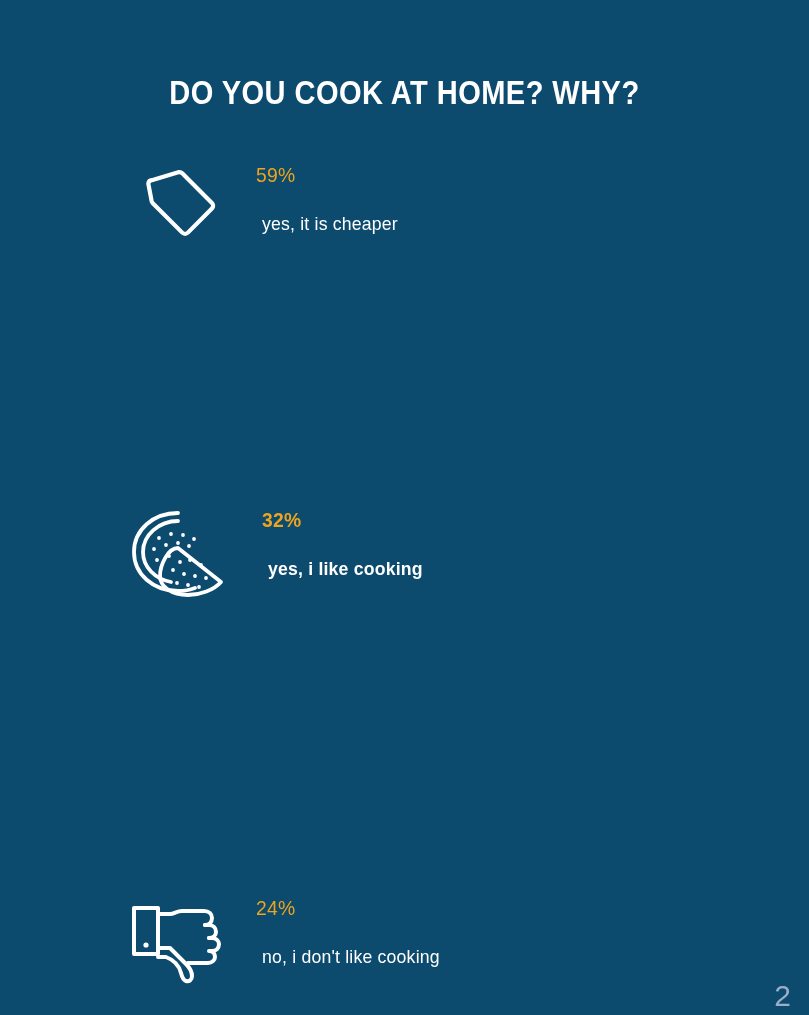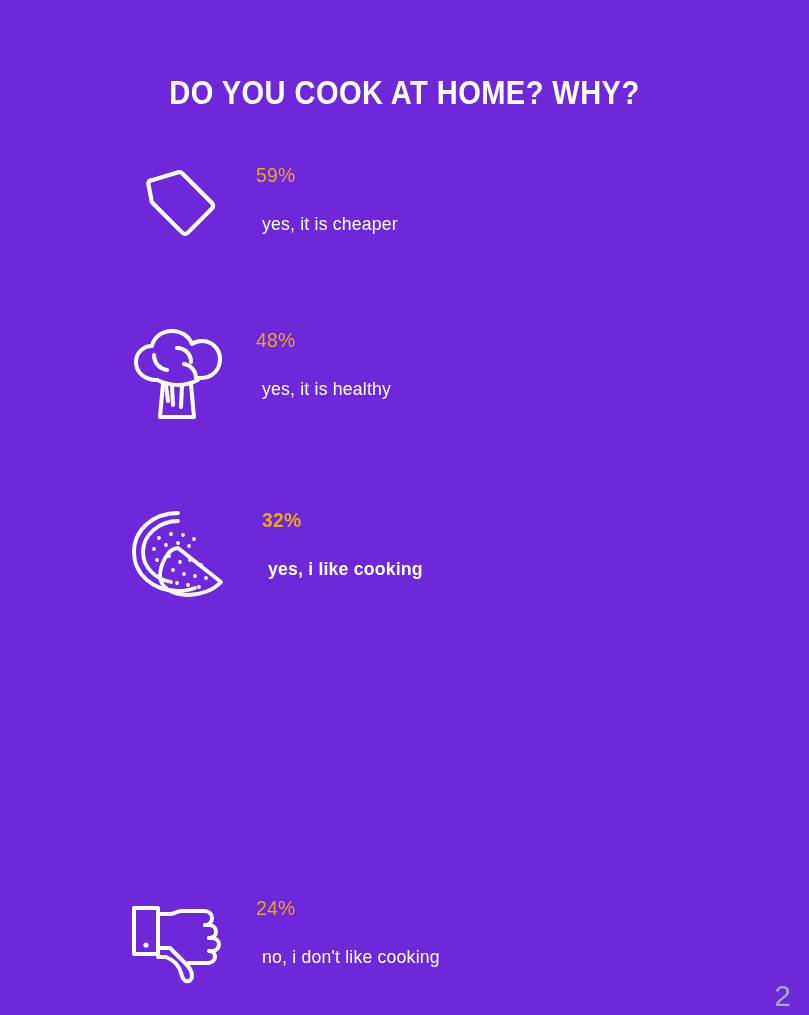--- a/index.html
+++ b/index.html
@@ -12,21 +12,21 @@
 
   body {
     background: #83a6e3;
     font-family: "Liberation Sans", sans-serif;
     position: relative;
   }
 
   .slide {
     position: absolute;
     inset: 0;
-    background: #6d28d9;
+    background: #0c4a6e;
     padding-left: 13px;
   }
 
   
   .title {
     position: absolute;
     top: 74px;
     left: 0;
     width: 809px;
     text-align: center;
@@ -142,57 +142,20 @@
         
         
         
         
         
       </div>
       <div class="caption" style="left:6px; top:58px;">yes, it is cheaper</div>
     </div>
   </div>
 
-  <div class="row" style="top:320px;">
-    <div class="icon-cell">
-      <svg width="96" height="92" viewBox="0 0 96 92" fill="none" stroke="#ffffff" stroke-width="4" stroke-linejoin="round" stroke-linecap="round">
-        <path d="M27 51 C14 51 6 43 6 33 C6 24 13 17 22 17 C24 8 32 2 42 2
-                 C51 2 59 7 62 15 C65 13 69 12 72 12 C82 12 90 20 90 30
-                 C90 41 82 49 71 49 L66 49"></path>
-        <path d="M27 51 C27 51 38 56 48 56 C58 56 68 51 68 51"></path>
-        <path d="M61 33 C61 25 55 19 47 19"></path>
-        <path d="M24 26 C24 34 30 40 37 41"></path>
-        <path d="M66 49 C66 42 61 36 54 35"></path>
-        <path d="M33 55 L30 88 H64 L61 55"></path>
-        <path d="M42 57 L43 76"></path>
-        <path d="M52 57 L51 78"></path>
-        <path d="M36 57 L38 72"></path>
-      </svg>
-    </div>
-    <div class="bar-area" style="left:256px;">
-      <div class="pct">48%</div>
-      <div class="bar">
-        
-        
-        
-        
-        
-        
-        
-        
-        
-        
-        
-        
-        
-        
-      </div>
-      <div class="caption" style="left:6px; top:58px;">yes, it is healthy</div>
-    </div>
-  </div>
 
   <div class="row" style="top:500px;font-weight:bold;">
     <div class="icon-cell">
       <svg width="104" height="94" viewBox="0 0 104 94" fill="none" stroke="#ffffff" stroke-width="3.8" stroke-linejoin="round" stroke-linecap="round">
         <path d="M52 5 C27 5 8 22 8 44 C8 66 27 83 52 83 C58 83 64 82 69 80"></path>
         <path d="M52 13 C33 13 17 27 17 44 C17 59 29 71 45 74"></path>
         <path d="M52 40 L95 74 C88 82 74 87 62 87 C46 87 34 79 34 68 C34 57 42 40 52 40 Z"></path>
         <g fill="#ffffff" stroke="none">
           <circle cx="33" cy="30" r="1.9"></circle>
             <circle cx="45" cy="26" r="1.9"></circle>

